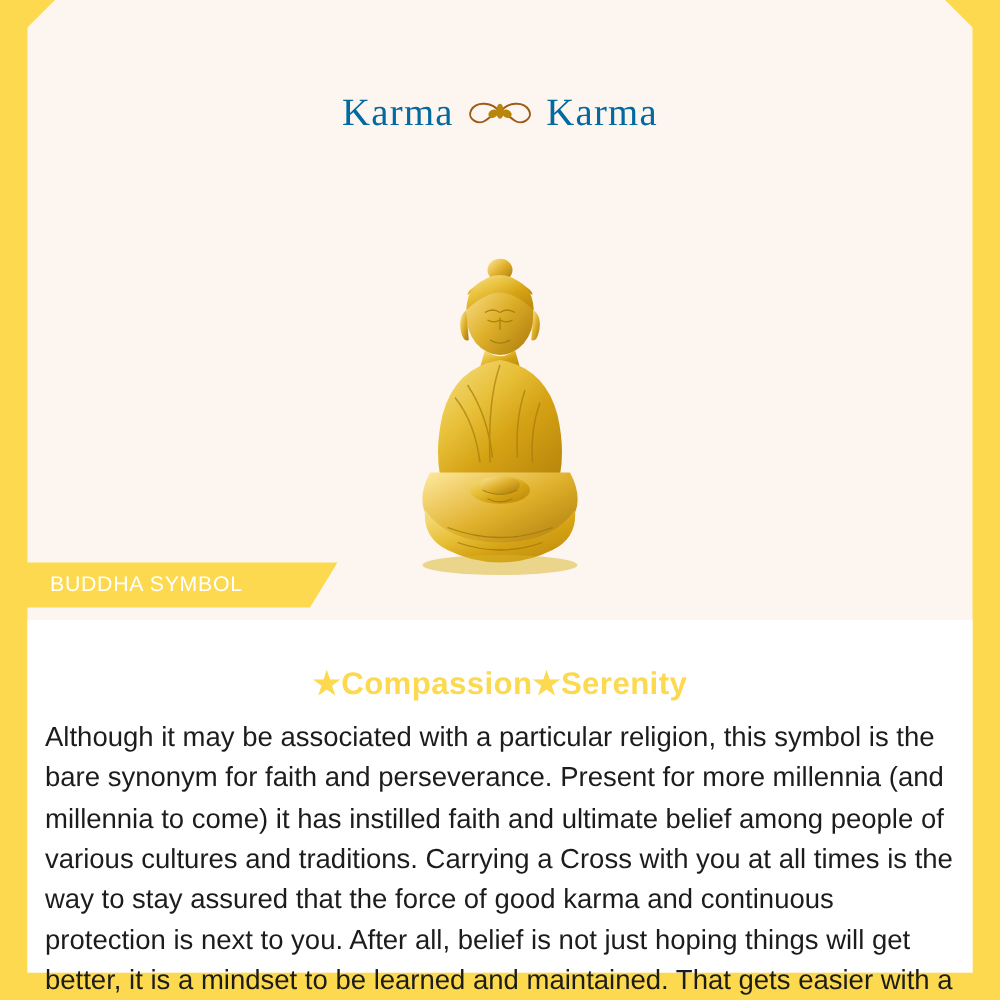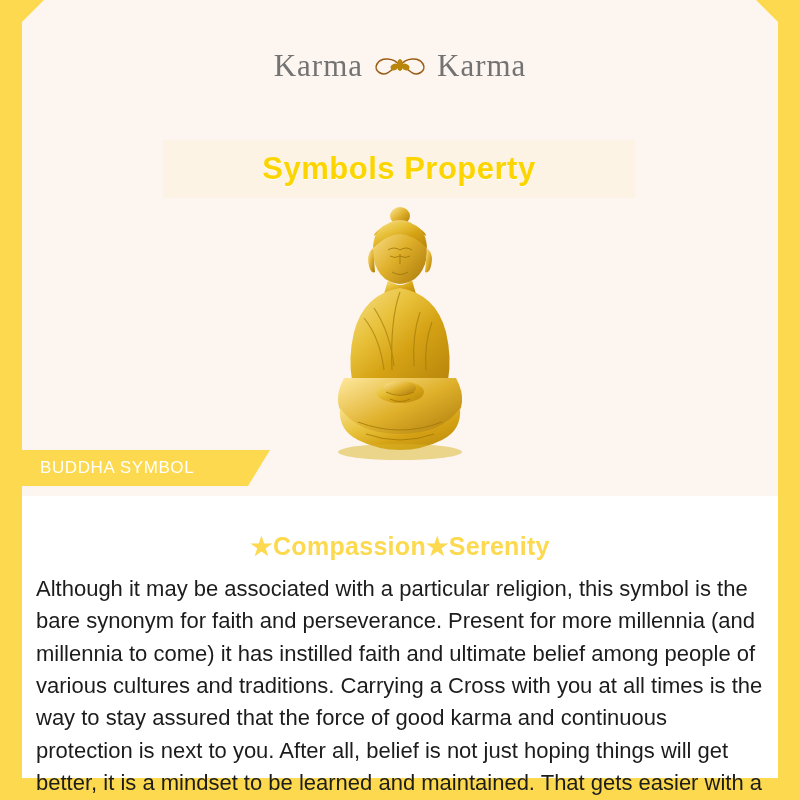--- a/index.html
+++ b/index.html
@@ -74,24 +74,25 @@
     top: 48px;
     left: 0;
     width: 800px;
     text-align: center;
     color: #9a5a14;
   }
   .logo-text {
     font-family: "Liberation Serif", serif;
     font-size: 31px;
     letter-spacing: 1px;
-    color: #737373;
+    color: #0369a1;
     display: inline-flex;
     align-items: center;
     gap: 8px;
+    margin-top: 24px;
   }
   .logo-mark {
     display: inline-block;
     width: 58px;
     height: 30px;
     position: relative;
   }
   .logo-mark svg { display:block; }
 
   
@@ -202,23 +203,20 @@
             <ellipse cx="29" cy="14" rx="3" ry="6"></ellipse>
             <ellipse cx="23.5" cy="16" rx="4" ry="3.2" transform="rotate(-28 23.5 16)"></ellipse>
             <ellipse cx="34.5" cy="16" rx="4" ry="3.2" transform="rotate(28 34.5 16)"></ellipse>
           </g>
         </svg>
       </span>
       <span>Karma</span>
     </span>
   </div>
 
-  <div class="title-banner">
-    <div class="title-text">Symbols Property</div>
-  </div>
 
   <div class="figure-wrap">
     <svg width="200" height="290" viewBox="0 0 200 290">
       <defs>
         <linearGradient id="gold" x1="0" y1="0" x2="1" y2="1">
           <stop offset="0%" stop-color="#f7e08a"></stop>
           <stop offset="35%" stop-color="#e8c13a"></stop>
           <stop offset="60%" stop-color="#d6a315"></stop>
           <stop offset="100%" stop-color="#b8860b"></stop>
         </linearGradient>

